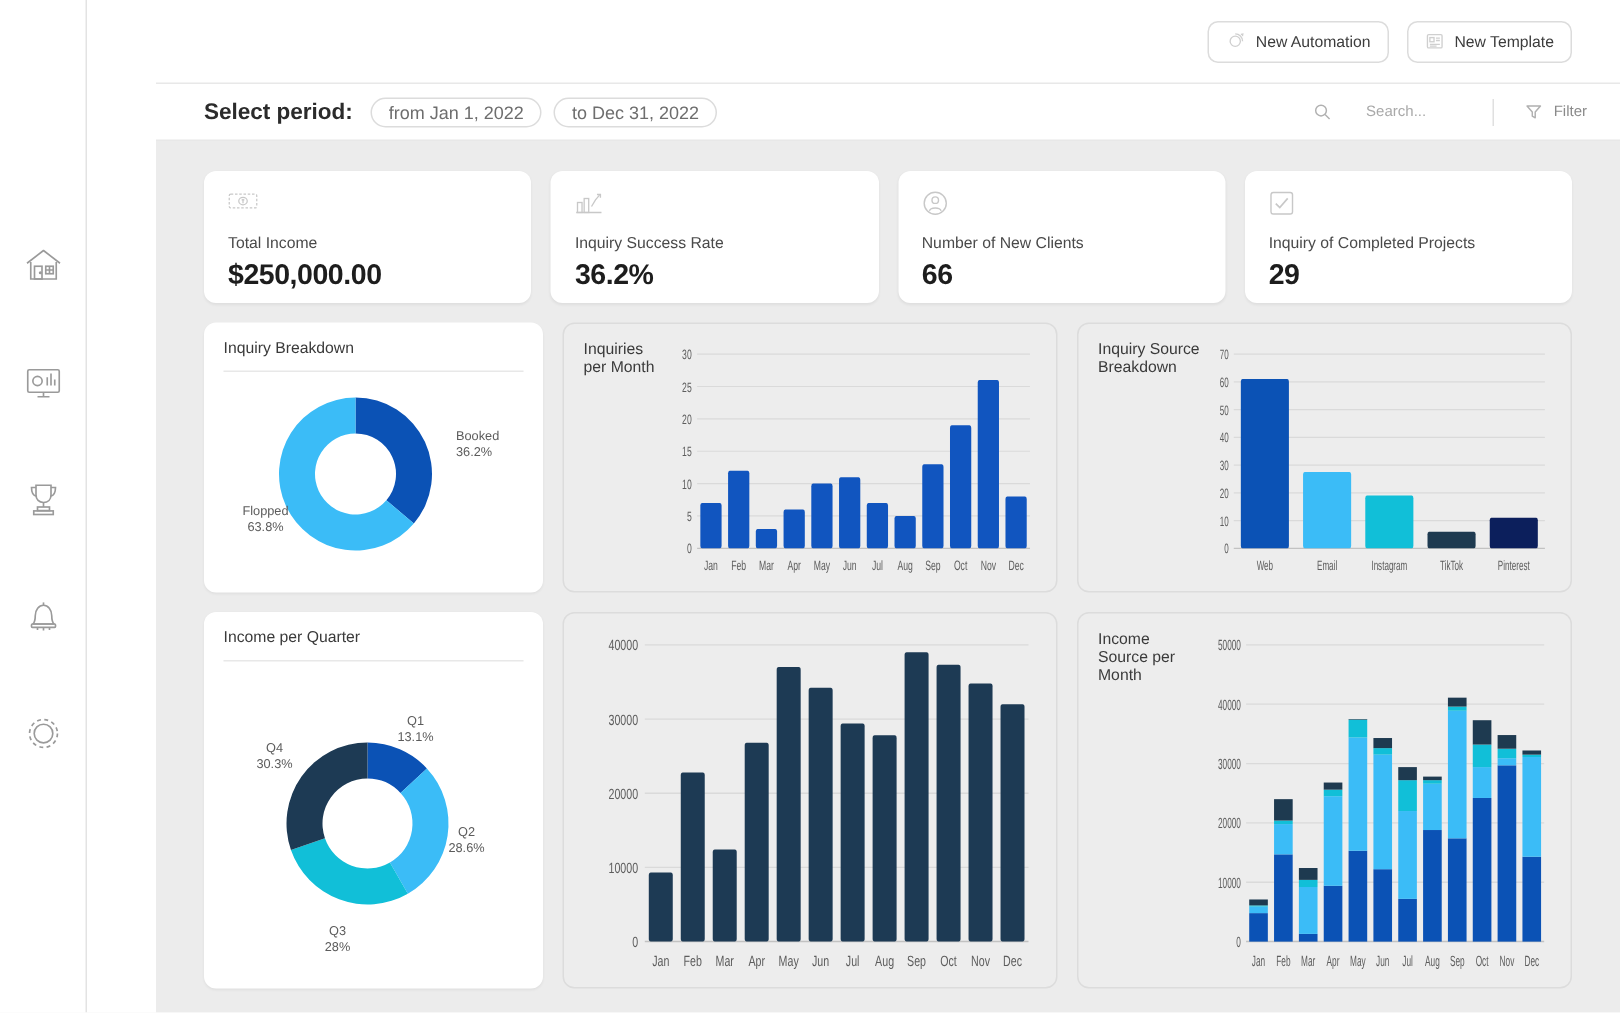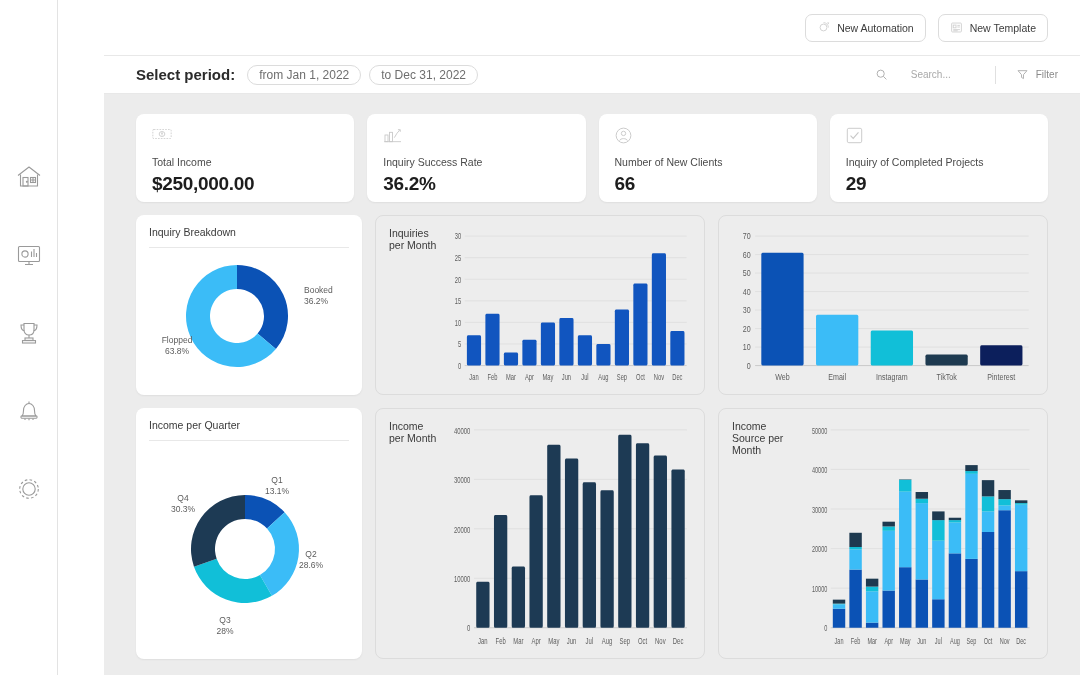--- a/index.html
+++ b/index.html
@@ -296,20 +296,21 @@
                 <rect x="260" y="49.8" width="19.666666666666668" height="72.2" fill="#1155BF" rx="1.5"></rect>
                 <text x="269.8333333333333" y="135" class="tick" text-anchor="middle">Oct</text>
                 <rect x="285.6666666666667" y="23.200000000000003" width="19.666666666666668" height="98.8" fill="#1155BF" rx="1.5"></rect>
                 <text x="295.5" y="135" class="tick" text-anchor="middle">Nov</text>
                 <rect x="311.33333333333337" y="91.6" width="19.666666666666668" height="30.4" fill="#1155BF" rx="1.5"></rect>
                 <text x="321.1666666666667" y="135" class="tick" text-anchor="middle">Dec</text>
               </svg>
           </div>
         </div>
         <div class="card-grey">
+          <div class="card-title">Inquiry Source Breakdown</div>
           <div class="chart-area">
             <svg id="bar-source" class="bar-svg" viewBox="0 0 340 140" preserveAspectRatio="none">
                 <line x1="26" x2="334" y1="122" y2="122" class="axisline"></line>
                 <text x="21" y="125" class="tick" text-anchor="end">0</text>
                 <line x1="26" x2="334" y1="105.71428571428572" y2="105.71428571428572" class="gridline"></line>
                 <text x="21" y="108.71428571428572" class="tick" text-anchor="end">10</text>
                 <line x1="26" x2="334" y1="89.42857142857143" y2="89.42857142857143" class="gridline"></line>
                 <text x="21" y="92.42857142857143" class="tick" text-anchor="end">20</text>
                 <line x1="26" x2="334" y1="73.14285714285714" y2="73.14285714285714" class="gridline"></line>
                 <text x="21" y="76.14285714285714" class="tick" text-anchor="end">30</text>
@@ -350,21 +351,20 @@
                 <text x="162" y="100" class="dlabel" text-anchor="middle">Q2</text>
                 <text x="162" y="111" class="dlabel" text-anchor="middle">28.6%</text>
                 <text x="76" y="166" class="dlabel" text-anchor="middle">Q3</text>
                 <text x="76" y="177" class="dlabel" text-anchor="middle">28%</text>
                 <text x="34" y="44" class="dlabel" text-anchor="middle">Q4</text>
                 <text x="34" y="55" class="dlabel" text-anchor="middle">30.3%</text>
               </svg>
           </div>
         </div>
         <div class="card-grey">
-          <div class="card-title">Income per Month</div>
           <div class="chart-area">
             <svg id="bar-income" class="bar-svg" viewBox="0 0 340 186" preserveAspectRatio="none">
                 <line x1="46" x2="334" y1="168" y2="168" class="axisline"></line>
                 <text x="41" y="171" class="tick" text-anchor="end">0</text>
                 <line x1="46" x2="334" y1="128" y2="128" class="gridline"></line>
                 <text x="41" y="131" class="tick" text-anchor="end">10000</text>
                 <line x1="46" x2="334" y1="88" y2="88" class="gridline"></line>
                 <text x="41" y="91" class="tick" text-anchor="end">20000</text>
                 <line x1="46" x2="334" y1="48" y2="48" class="gridline"></line>
                 <text x="41" y="51" class="tick" text-anchor="end">30000</text>

